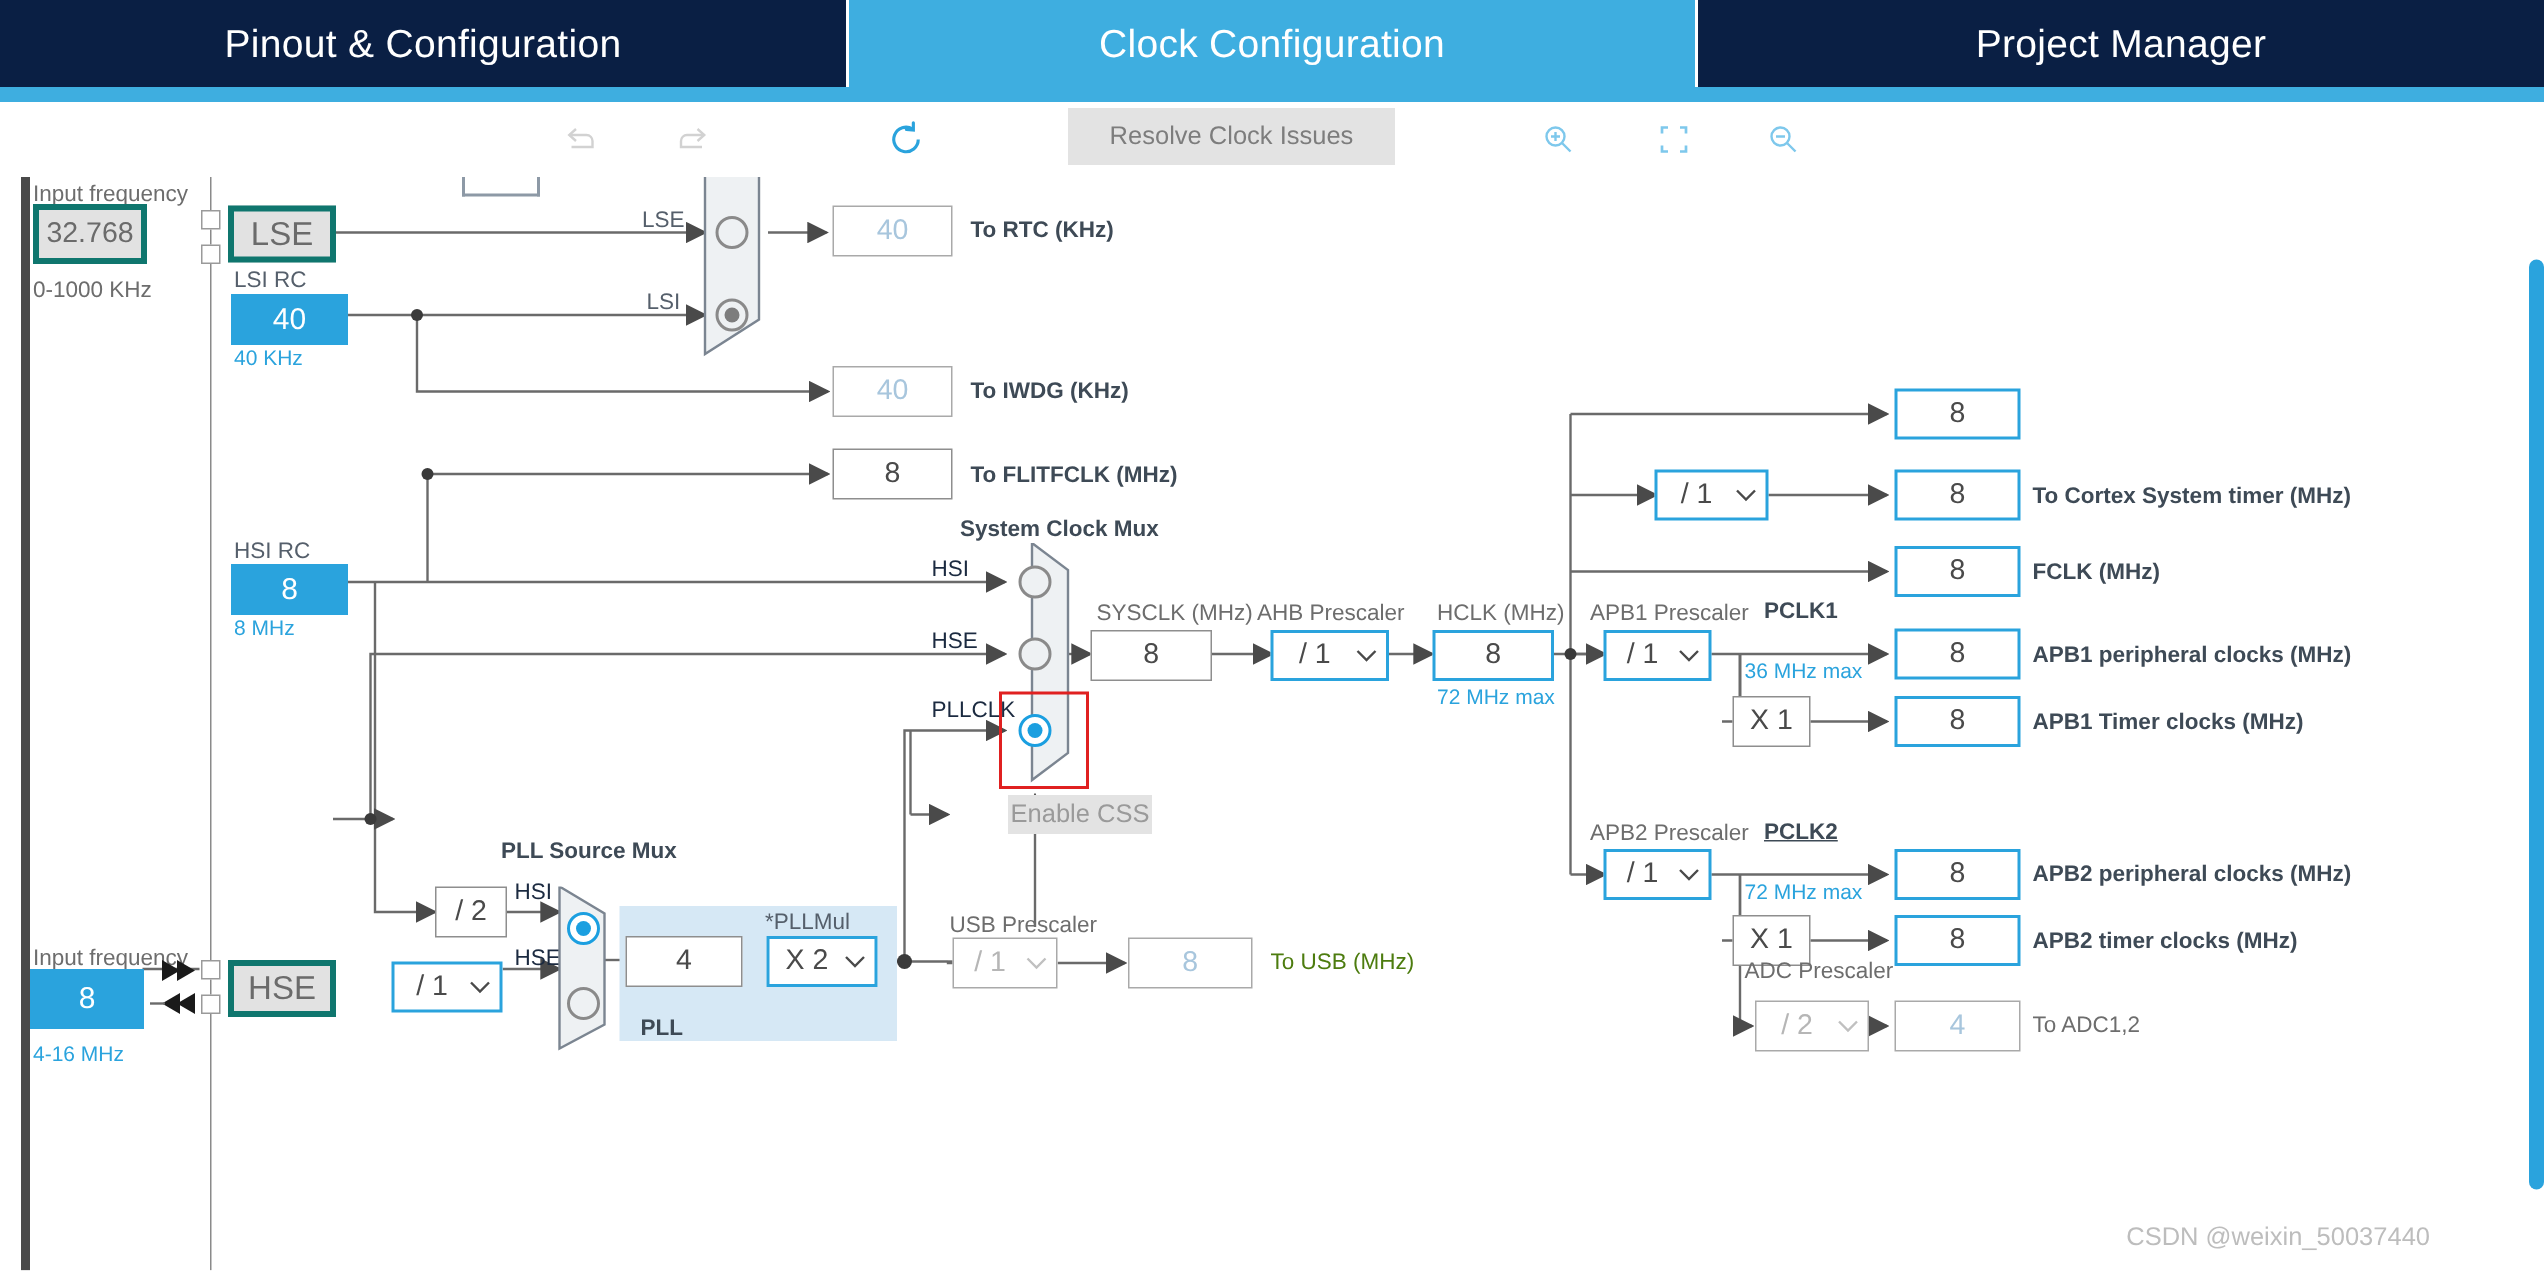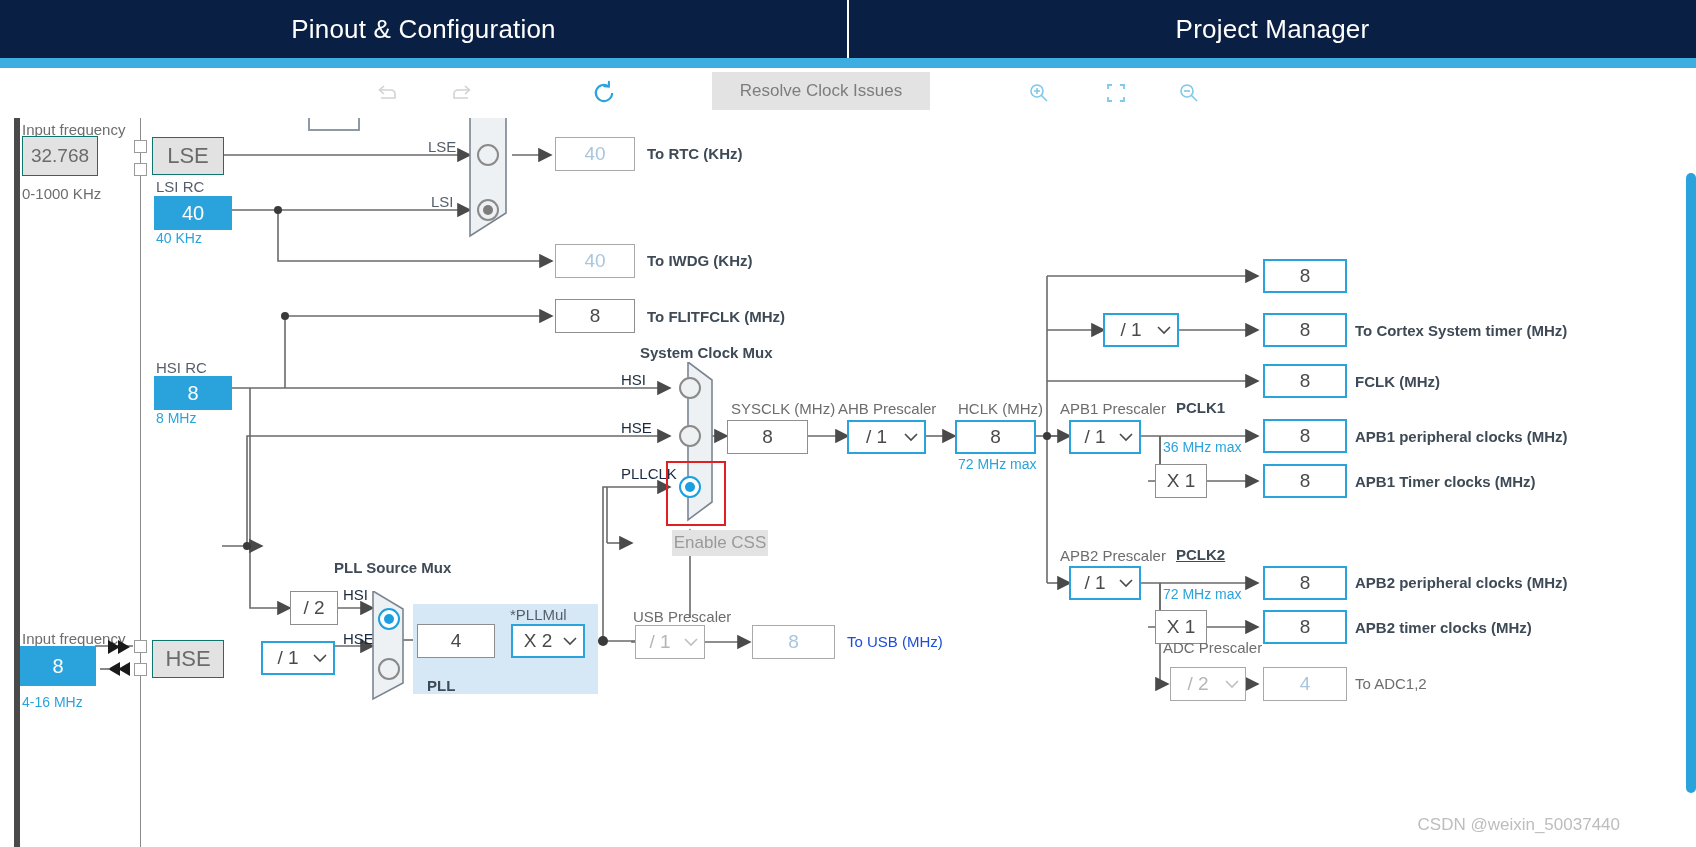--- a/index.html
+++ b/index.html
@@ -75,21 +75,21 @@
 
   
   .val-dis { border: 1px solid #a9a9a9; background: #ffffff; color: #a8c6dd; }
   
   .val-act { border: 1px solid #8e8e8e; background: #ffffff; color: #4a4a4a; }
   
   .val-blue { border: 2px solid #2aa3dd; background: #ffffff; color: #4a4a4a; }
   
   .val-fill { background: #2aa3dd; color: #ffffff; }
   
-  .box-grey { background: #e2e2e2; color: #6b6b6b; border: 1px solid #0f766e; }
+  .box-grey { background: #e2e2e2; color: #6b6b6b; border: 4px solid #0f766e; }
 
   
   .combo { position: absolute; display: flex; align-items: center;
            font-size: 19px; user-select: none; cursor: pointer; }
   .combo .cv { flex: 1; text-align: center; padding-left: 6px; }
   .combo .cx { width: 26px; display:flex; align-items:center; justify-content:center; }
   .combo.enabled { border: 2px solid #2aa3dd; background: #fff; color: #4a4a4a; }
   .combo.disabled { border: 1px solid #a9a9a9; background: #fff; color: #b6b6b6; }
 
   
@@ -130,20 +130,21 @@
   .watermark { position: absolute; right: 12px; bottom: 12px;
                font-size: 17px; color: #bdbdbd; user-select: none; }
 </style>
 </head>
 <body>
 
 <div id="app">
 
   <div class="tabbar">
     <div class="tab">Pinout &amp; Configuration</div>
+    <div class="tab active">Clock Configuration</div>
     <div class="tab">Project Manager</div>
   </div>
   <div class="tabstrip"></div>
 
   <div class="toolbar"></div>
 
   <div class="tb-icon tb-undo">
     <svg width="24" height="24" viewBox="0 0 24 24" fill="none" stroke="#d2d2d2" stroke-width="1.6">
       <path d="M9 5 L4.5 9 L9 13"></path>
         <path d="M4.5 9 H16 a4 4 0 0 1 4 4 v4 H6"></path>
@@ -470,21 +471,21 @@
     <div class="lbl" style="left:633px; top:490px;">USB Prescaler</div>
     <div class="combo disabled" style="left:635px; top:507px; width:70px; height:34px;">
       <span class="cv">/ 1</span>
       <span class="cx">
         <svg width="14" height="9" viewBox="0 0 14 9">
             <path d="M1 1 L7 7 L13 1" fill="none" stroke="#c0c0c0" stroke-width="1.6"></path>
           </svg>
       </span>
     </div>
     <div class="nd val-dis" style="left:752px; top:507px; width:83px; height:34px;">8</div>
-    <div class="lbl-out" style="left:847px; top:515px; font-weight:normal; color:#1d4ed8;">To USB (MHz)</div>
+    <div class="lbl-out" style="left:847px; top:515px; font-weight:normal; color:#4d7c0f;">To USB (MHz)</div>
 
     <div class="lbl" style="left:22px; top:512px;">Input frequency</div>
     <div class="nd val-fill" style="left:20px; top:528px; width:76px; height:40px; font-size:20px;">8</div>
     <div class="lbl-blue" style="left:22px; top:576px;">4-16 MHz</div>
 
     <div class="pad" style="left:134px; top:522px;"></div>
     <div class="pad" style="left:134px; top:545px;"></div>
 
     <svg style="position:absolute; left:100px; top:518px; width:40px; height:44px;">
       <path d="M8,4 L20,11 L8,18 z" fill="#1a1a1a"></path>

